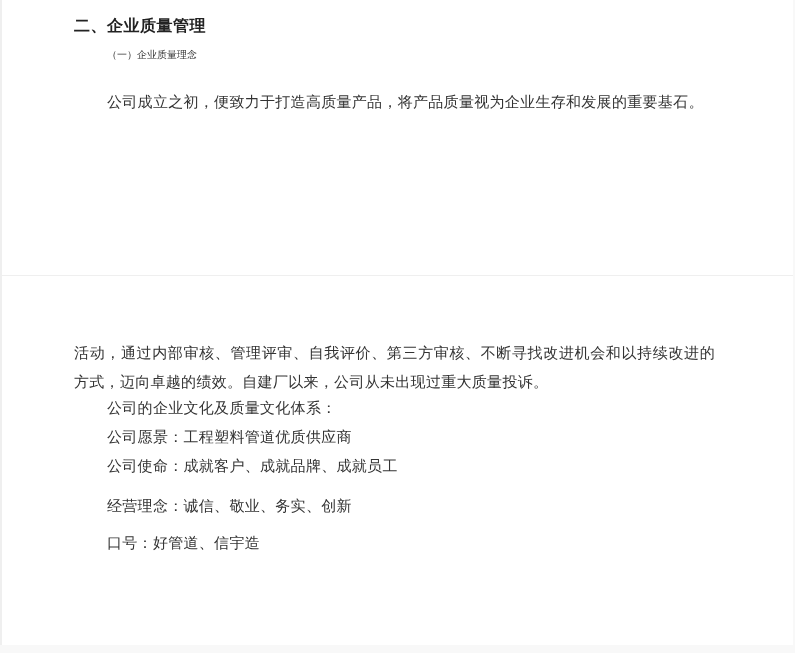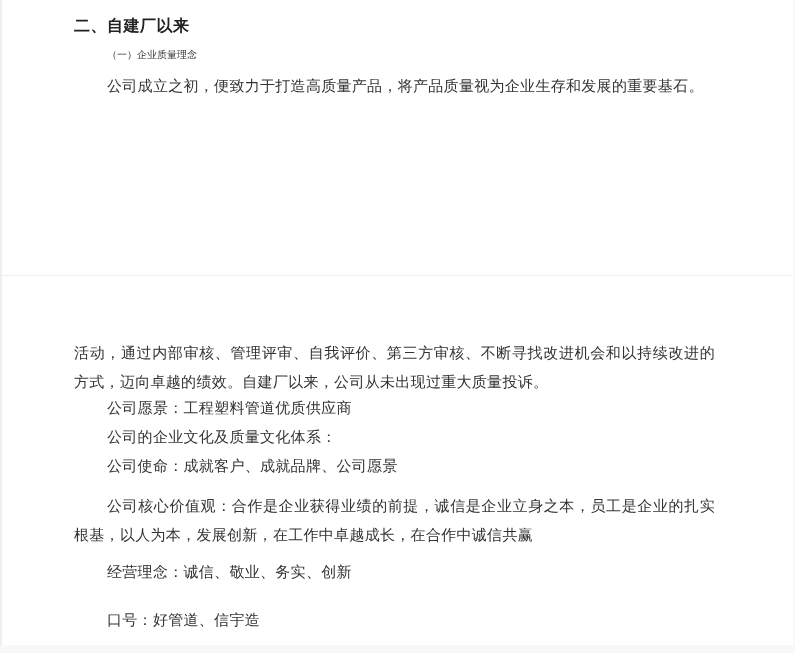--- a/index.html
+++ b/index.html
@@ -60,44 +60,43 @@
   }
   p.para {
     margin: 0;
     font-size: 15px;
     line-height: 29px;
     text-align: justify;
     letter-spacing: 0.3px;
   }
   p.indent { text-indent: 33px; }
 
-  .page-1 p.para:nth-of-type(1) { margin-top: 6px; }
+  .page-1 p.para:nth-of-type(1) { margin-top: 22px; }
   .page-2 p.para:nth-of-type(2) { margin-top: -3px; }
   .page-2 p.para:nth-of-type(5) { margin-top: 11px; }
   .page-2 p.para:nth-of-type(6) { margin-top: 8px; }
   .page-2 p.para:nth-of-type(7) { margin-top: 19px; }
 </style>
 </head>
 <body>
 
 <div class="viewer">
 
   <div class="page page-1">
     <div class="content">
-      <h1 class="sec-heading">二、自建厂以来</h1>
+      <h1 class="sec-heading">二、企业质量管理</h1>
       <h2 class="subsec-heading">（一）企业质量理念</h2>
       <p class="para indent">公司成立之初，便致力于打造高质量产品，将产品质量视为企业生存和发展的重要基石。</p>
     </div>
   </div>
 
   <div class="page page-2">
     <div class="content">
       <p class="para">活动，通过内部审核、管理评审、自我评价、第三方审核、不断寻找改进机会和以持续改进的方式，迈向卓越的绩效。自建厂以来，公司从未出现过重大质量投诉。</p>
+      <p class="para indent">公司的企业文化及质量文化体系：</p>
       <p class="para indent">公司愿景：工程塑料管道优质供应商</p>
-      <p class="para indent">公司的企业文化及质量文化体系：</p>
-      <p class="para indent">公司使命：成就客户、成就品牌、公司愿景</p>
-      <p class="para indent">公司核心价值观：合作是企业获得业绩的前提，诚信是企业立身之本，员工是企业的扎实根基，以人为本，发展创新，在工作中卓越成长，在合作中诚信共赢</p>
+      <p class="para indent">公司使命：成就客户、成就品牌、成就员工</p>
       <p class="para indent">经营理念：诚信、敬业、务实、创新</p>
       <p class="para indent">口号：好管道、信宇造</p>
     </div>
   </div>
 
 </div>
 
 </body></html>

